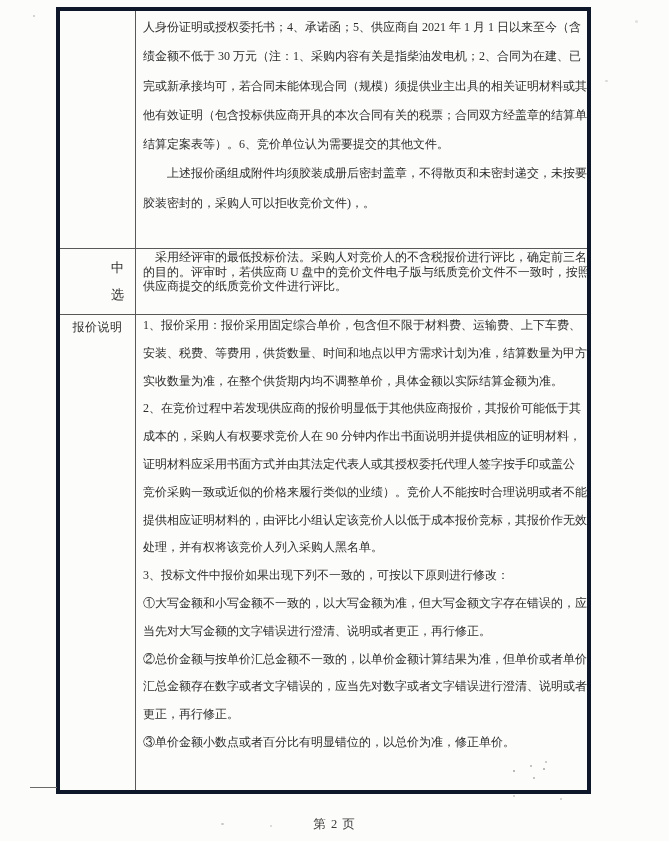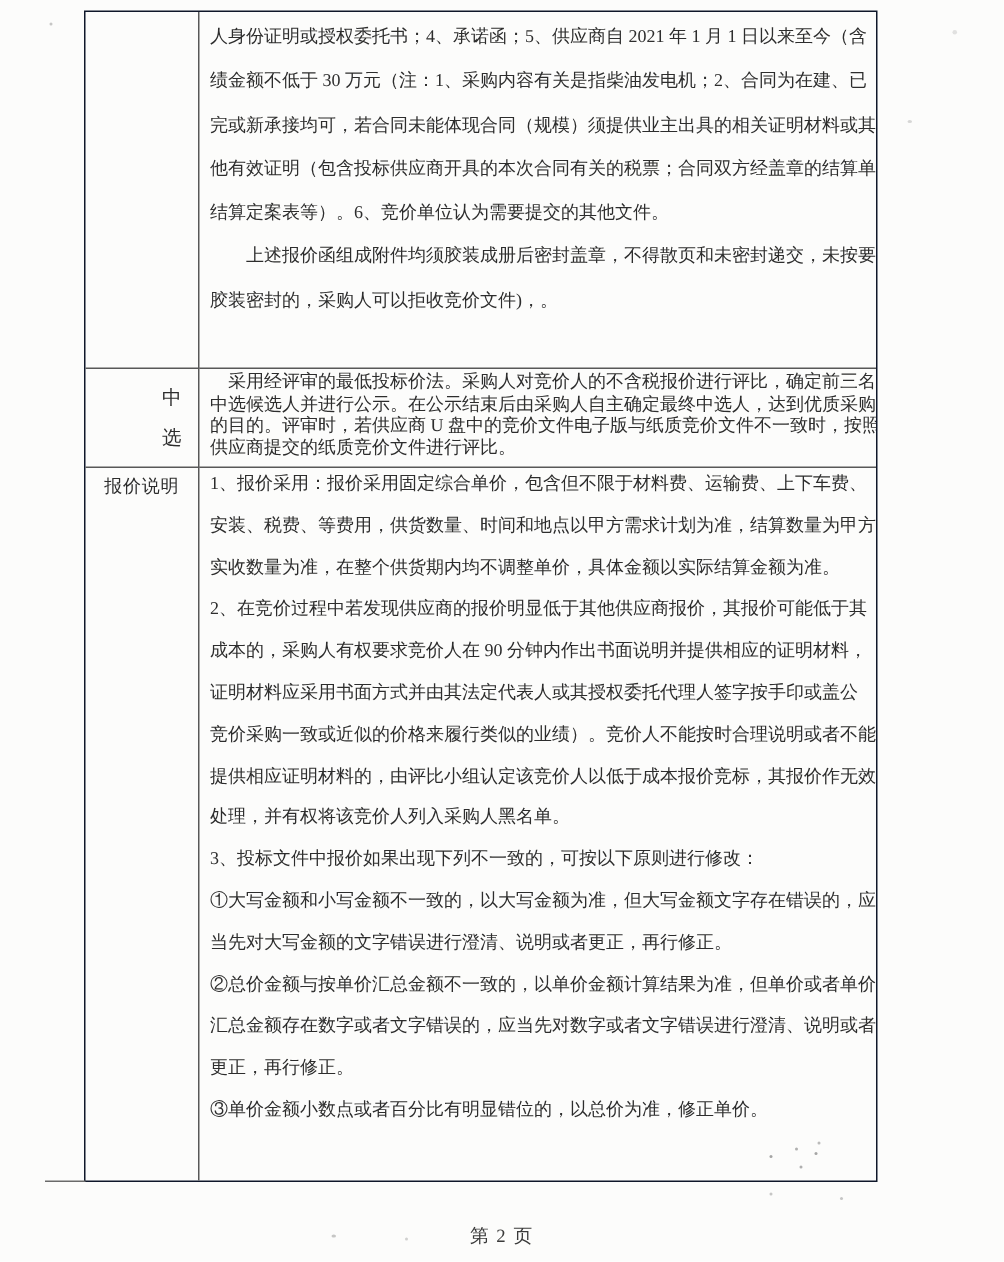--- a/index.html
+++ b/index.html
@@ -10,21 +10,21 @@
     font-family:"Liberation Serif","DejaVu Serif",serif;
     color:#2d2d2d;
     overflow:hidden;
   }
   .doc-table{
     position:absolute;left:56px;top:7px;
     width:527px;
     display:grid;
     grid-template-columns:76px 451px;
     grid-template-rows:238px 66px 475px;
-    border:1px solid #0f172a;
+    border:4px solid #0f172a;
   }
   .doc-table > div{box-sizing:border-box;overflow:hidden;}
   .lc{border-right:1px solid #585858;}
   .bb{border-bottom:1px solid #585858;}
   .label{
     font-size:13px;line-height:27px;letter-spacing:0.5px;
     padding:5px 2px 0 3px;text-align:left;margin-left:48px;
   }
   .label-center{
     font-size:12px;line-height:18px;letter-spacing:0.5px;
@@ -64,21 +64,20 @@
           <div class="tl">胶装密封的，采购人可以拒收竞价文件)，。</div>
         </div>
     </div>
 
     <div class="lc bb">
       <div class="label">中选确定方式</div>
     </div>
     <div class="cc bb">
       <div class="r2">
           <div class="tl">　采用经评审的最低投标价法。采购人对竞价人的不含税报价进行评比，确定前三名</div>
-          <div class="tl">中选候选人并进行公示。在公示结束后由采购人自主确定最终中选人，达到优质采购</div>
           <div class="tl">的目的。评审时，若供应商 U 盘中的竞价文件电子版与纸质竞价文件不一致时，按照</div>
           <div class="tl">供应商提交的纸质竞价文件进行评比。</div>
         </div>
     </div>
 
     <div class="lc">
       <div class="label-center">报价说明</div>
     </div>
     <div class="cc">
       <div class="r3">

